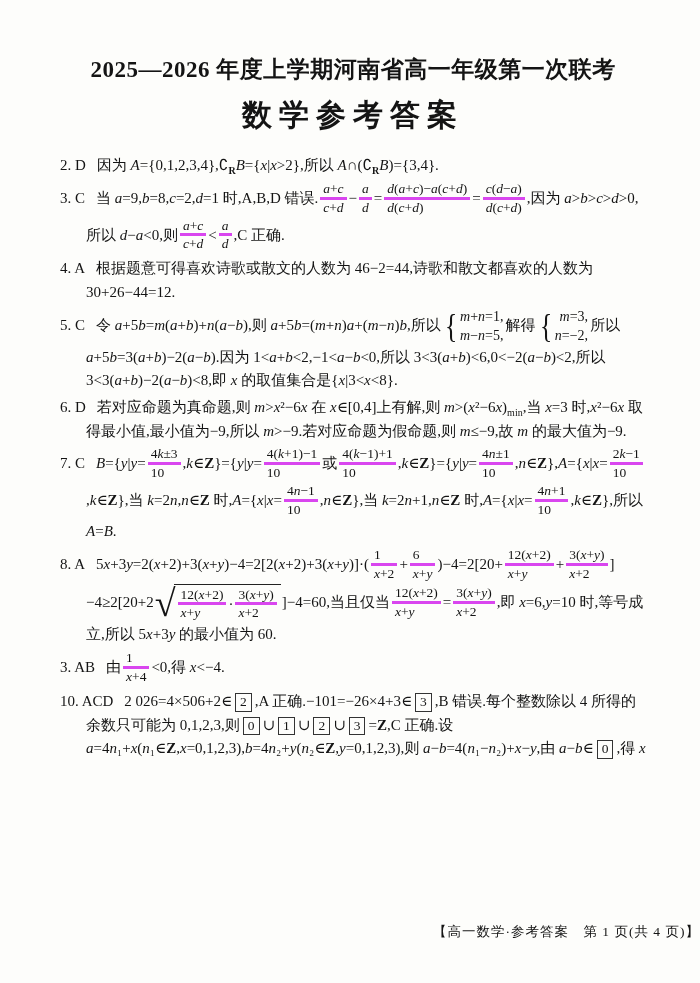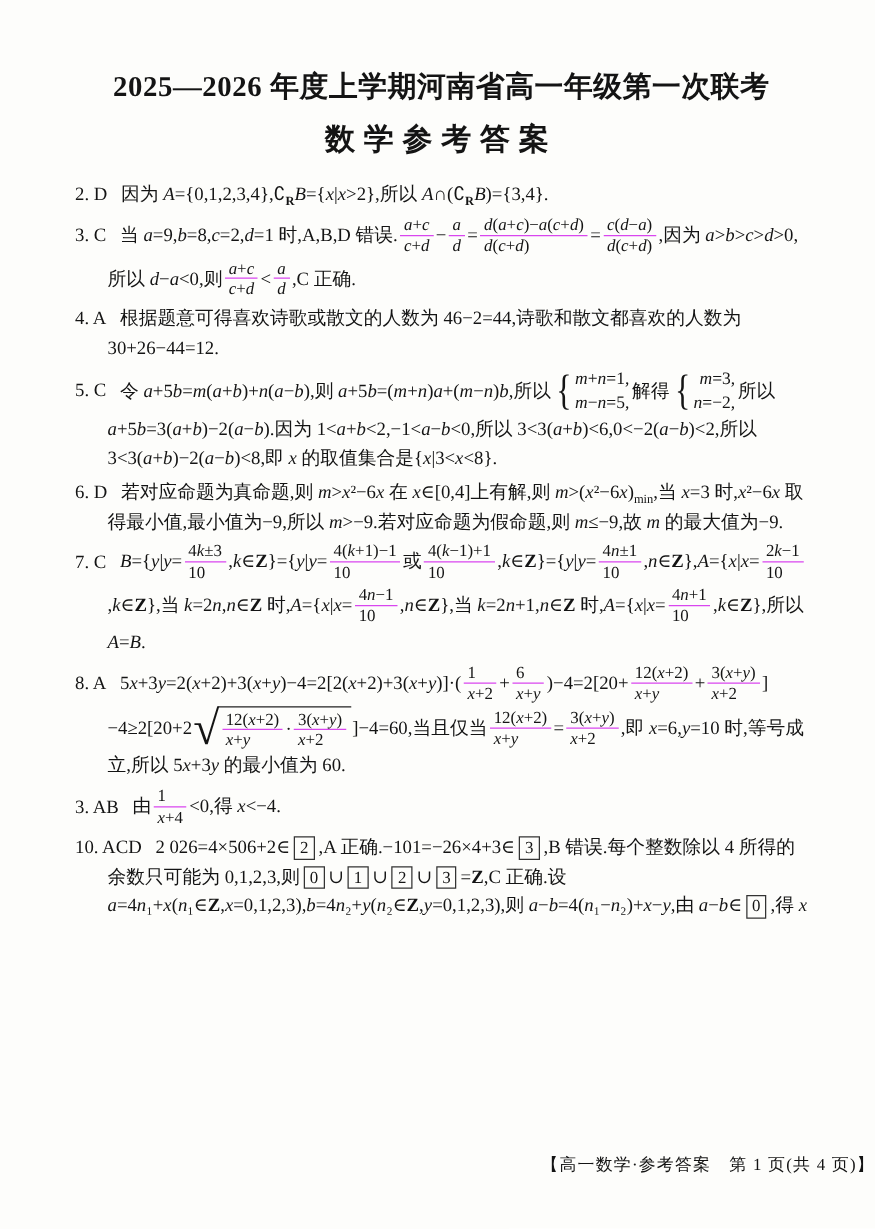--- a/index.html
+++ b/index.html
@@ -3,30 +3,30 @@
 <meta charset="utf-8">
 <style>
   html,body{margin:0;padding:0;background:#ffffff;}
   .page{
     width:700px;height:983px;box-sizing:border-box;position:relative;
     background:#fdfdfb;color:#141414;overflow:hidden;
     padding:54px 54px 4px 60px;
     font-family:"Liberation Serif","DejaVu Serif",serif;
   }
   .title1{font-size:23px;font-weight:700;text-align:center;margin:0;letter-spacing:.5px;}
-  .title2{font-size:24px;font-weight:700;text-align:center;margin:10px 0 0;letter-spacing:7px;}
+  .title2{font-size:30px;font-weight:700;text-align:center;margin:10px 0 0;letter-spacing:7px;}
   .answers{margin-top:18px;font-size:15px;}
   .answer{line-height:1.58;padding-left:26px;text-indent:-26px;margin:3px 0;}
   .num{margin-right:11px;white-space:pre;}
   .math i{font-style:italic;}
   .math b,.crow b{font-weight:700;font-style:normal;}
   .frac{display:inline-block;vertical-align:middle;text-align:left;text-indent:0;
         font-size:13.5px;line-height:1.18;margin:1px 2px;transform:translateY(-1px);}
   .fn{display:block;padding:0 3px;}
-  .fd{display:block;border-top:1px solid #d946ef;padding:0 3px;}
+  .fd{display:block;border-top:3px solid #d946ef;padding:0 3px;}
   .cases{display:inline-flex;align-items:center;vertical-align:middle;text-indent:0;margin:0 2px;}
   .cbrace{font-size:34px;line-height:.9;font-weight:400;margin-right:1px;transform:scaleX(.75);}
   .crows{display:inline-block;text-align:right;font-size:14px;line-height:1.35;}
   .crow{display:block;}
   .sqrt{display:inline-flex;align-items:center;vertical-align:middle;text-indent:0;margin:0 1px;}
   .rad{font-size:38px;line-height:.75;font-weight:300;margin-right:-2px;}
   .rbody{display:inline-flex;align-items:center;border-top:1.4px solid #222;padding:2px 2px 0;}
   .boxed{display:inline-block;border:1px solid #333;padding:0 4px;margin:0 3px;line-height:1.25;
          text-indent:0;font-size:13.5px;}
   sub.s{font-size:10px;font-style:normal;line-height:0;}

